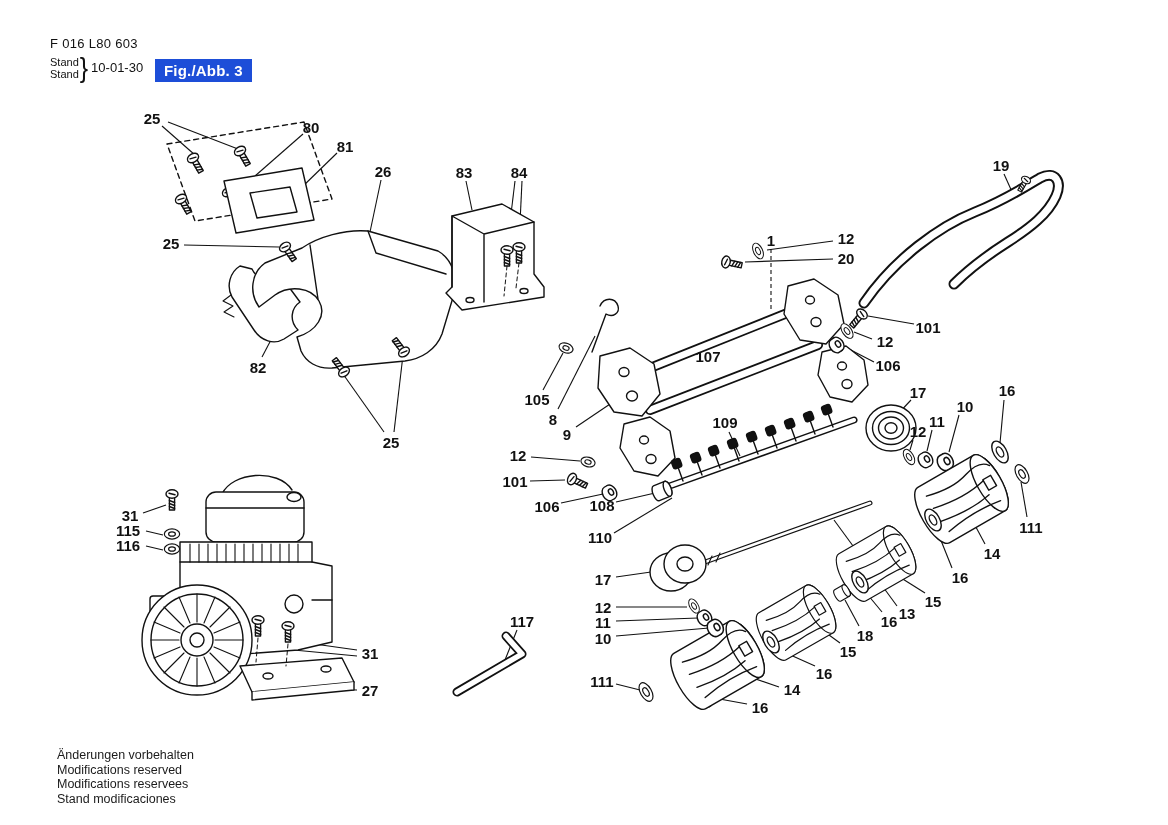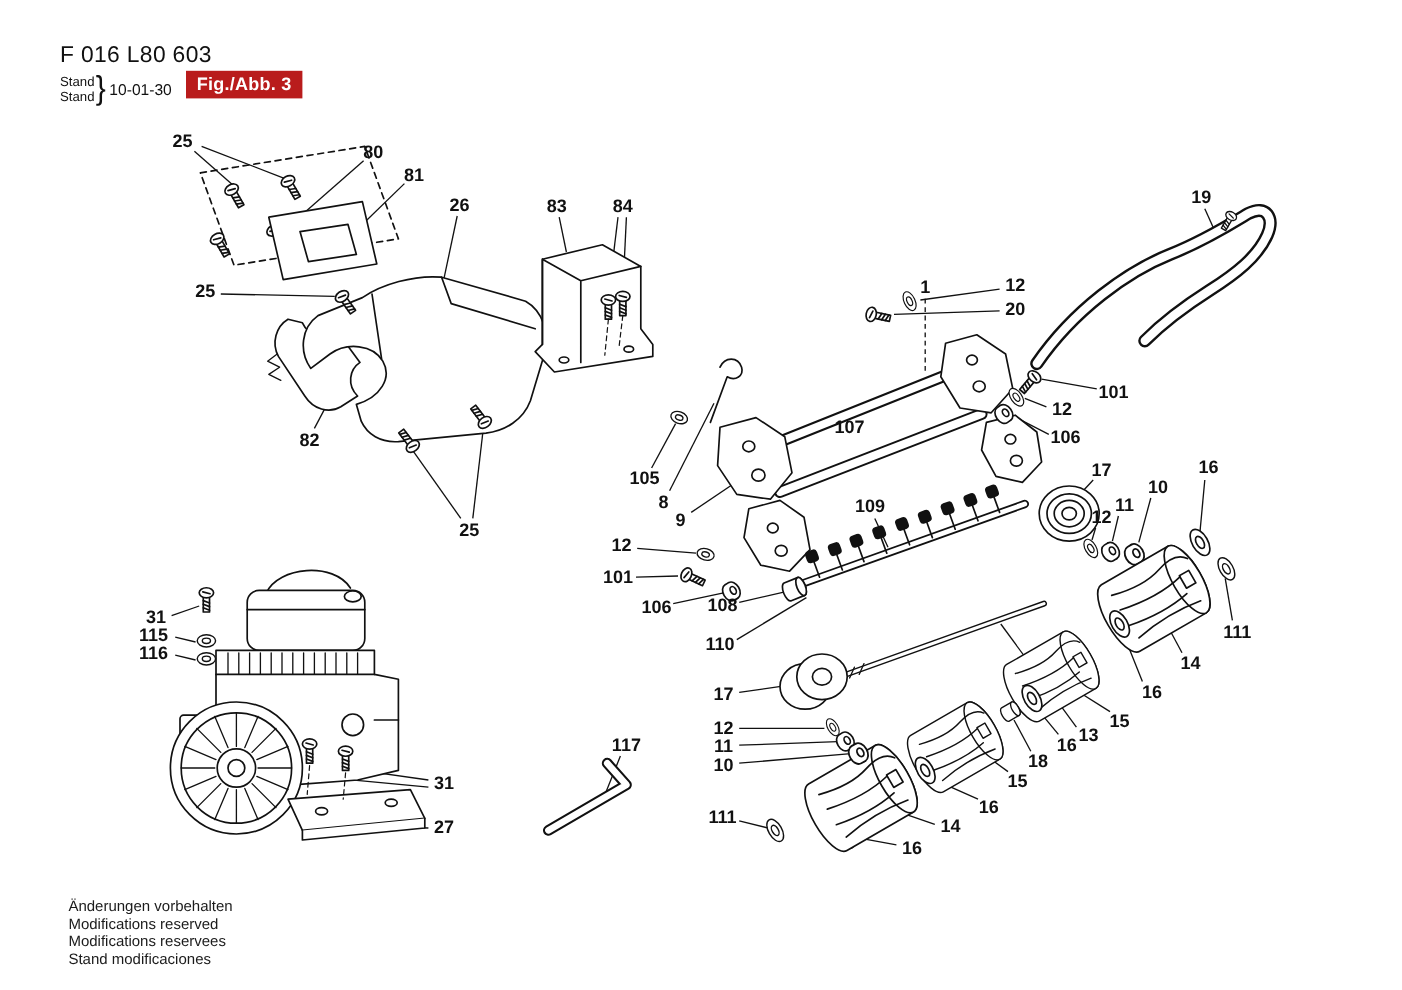--- a/index.html
+++ b/index.html
@@ -1,26 +1,26 @@
 <!DOCTYPE html>
 <html><head>
 <meta charset="utf-8">
 <style>
   *{margin:0;padding:0;box-sizing:border-box}
   html,body{width:1168px;height:825px}
   body{background:#fff;font-family:"Liberation Sans",sans-serif;color:#111;position:relative;overflow:hidden}
   #stage{position:absolute;inset:0}
   #diagram-svg{position:absolute;left:0;top:0}
   .hdr{position:absolute;left:50px;top:36px}
-  .doc-num{font-size:19px;letter-spacing:.3px}
+  .doc-num{font-size:13px;letter-spacing:.3px}
   .issue-row{display:flex;align-items:center;margin-top:2px}
   .issue-labels{display:flex;flex-direction:column;font-size:11px;line-height:12px}
   .brace{font-size:25px;font-weight:400;margin:0 3px 0 1px;transform:scaleY(1.1);display:inline-block}
   .issue-date{font-size:13px}
-  .fig-box{position:absolute;left:155px;top:59px;background:#b91c1c;color:#fff;font-size:15px;font-weight:bold;padding:3px 9px;letter-spacing:.2px}
+  .fig-box{position:absolute;left:155px;top:59px;background:#1d4ed8;color:#fff;font-size:15px;font-weight:bold;padding:3px 9px;letter-spacing:.2px}
   .footer{position:absolute;left:57px;top:748px;font-size:12.5px;line-height:14.5px;color:#1b1b1b}
   #diagram-svg .leader{fill:none;stroke:#111;stroke-width:1.1}
   #diagram-svg .dashed{stroke-dasharray:4,3}
   #diagram-svg .callout{font-family:"Liberation Sans",sans-serif;font-size:15px;font-weight:bold;fill:#111;text-anchor:middle;dominant-baseline:central}
 </style>
 </head>
 <body>
 
 <div id="stage">
 

